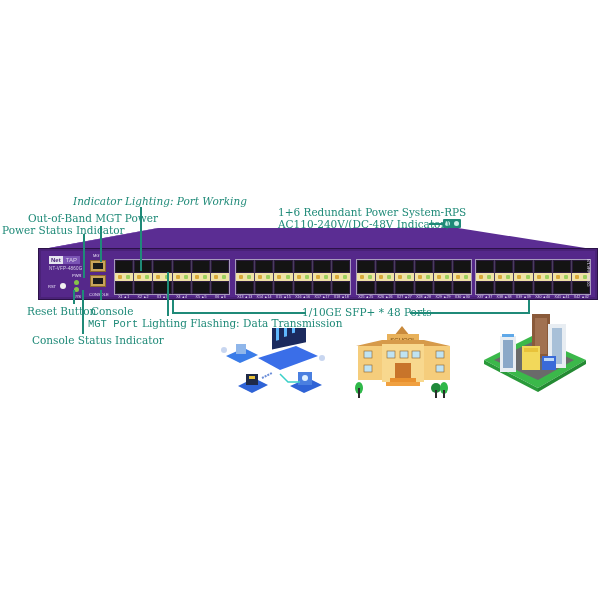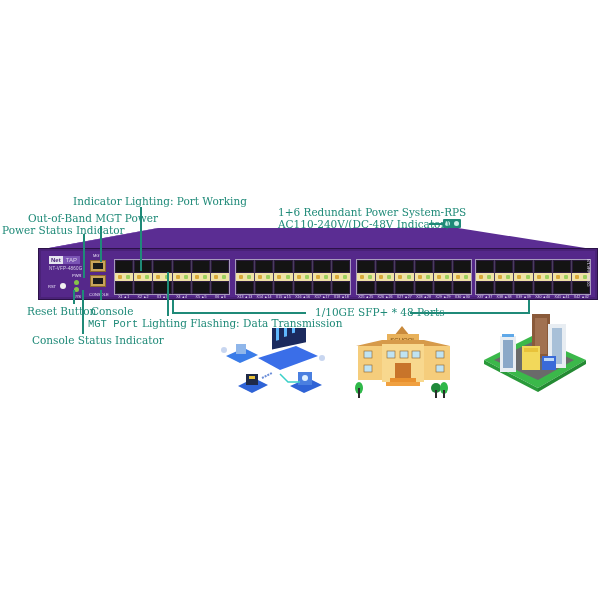--- a/index.html
+++ b/index.html
@@ -247,31 +247,31 @@
 <div class="lead" style="left:429px;top:223px;width:14px;height:2px;"></div>
 <div class="lead" style="left:73px;top:290px;width:2px;height:14px;"></div>
 <div class="lead" style="left:82px;top:290px;width:2px;height:44px;"></div>
 <div class="lead" style="left:100px;top:290px;width:2px;height:10px;"></div>
 <div class="lead" style="left:167px;top:272px;width:2px;height:44px;"></div>
 <div class="lead" style="left:172px;top:300px;width:2px;height:13px;"></div>
 <div class="lead" style="left:172px;top:312px;width:134px;height:2px;"></div>
 <div class="lead" style="left:410px;top:312px;width:120px;height:2px;"></div>
 <div class="lead" style="left:528px;top:300px;width:2px;height:14px;"></div>
 
-<div class="label" style="left:73px;top:195px;">Indicator Lighting: Port Working</div>
+<div class="label" style="left:73px;top:195px;font-style:italic;">Indicator Lighting: Port Working</div>
 <div class="label" style="left:28px;top:212px;">Out-of-Band MGT Power</div>
 <div class="label" style="left:2px;top:224px;">Power Status Indicator</div>
 <div class="label" style="left:278px;top:206px;">1+6 Redundant Power System-RPS</div>
 <div class="label" style="left:278px;top:218px;">AC110-240V/(DC-48V Indicator)</div>
 <div class="label" style="left:27px;top:305px;">Reset Button</div>
 <div class="label" style="left:91px;top:305px;">Console</div>
 <div class="label" style="left:88px;top:318px;font-family:Liberation Mono, monospace;">MGT Port</div>
 <div class="label" style="left:32px;top:334px;">Console Status Indicator</div>
 <div class="label" style="left:142px;top:317px;">Lighting Flashing: Data Transmission</div>
-<div class="label" style="left:315px;top:306px;text-align:right;">1/10GE SFP+ * 48 Ports</div>
+<div class="label" style="left:302px;top:306px;text-align:right;">1/10GE SFP+ * 48 Ports</div>
 
 <svg class="illus" style="left:218px;top:328px;" width="110" height="75" viewBox="0 0 110 75">
   <polygon points="40,30 78,18 100,28 62,42" fill="#3a6ee8"></polygon>
   <rect x="54" y="3" width="34" height="30" fill="#1b2a5e" transform="skewY(-12)"></rect>
   <rect x="58" y="7" width="3" height="18" fill="#5fb8ff" transform="skewY(-12)"></rect>
   <rect x="66" y="9" width="3" height="14" fill="#5fb8ff" transform="skewY(-12)"></rect>
   <rect x="74" y="11" width="3" height="10" fill="#5fb8ff" transform="skewY(-12)"></rect>
   <polygon points="8,28 26,20 40,27 22,35" fill="#3a7ce8"></polygon>
   <rect x="18" y="16" width="10" height="10" fill="#8fb6ea"></rect>
   <polygon points="20,58 36,50 50,57 34,65" fill="#2f63d6"></polygon>

